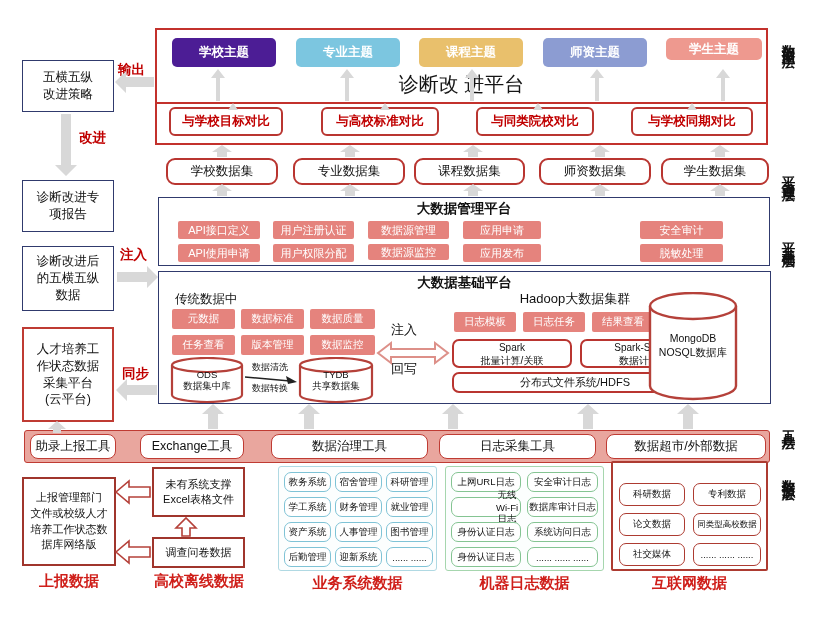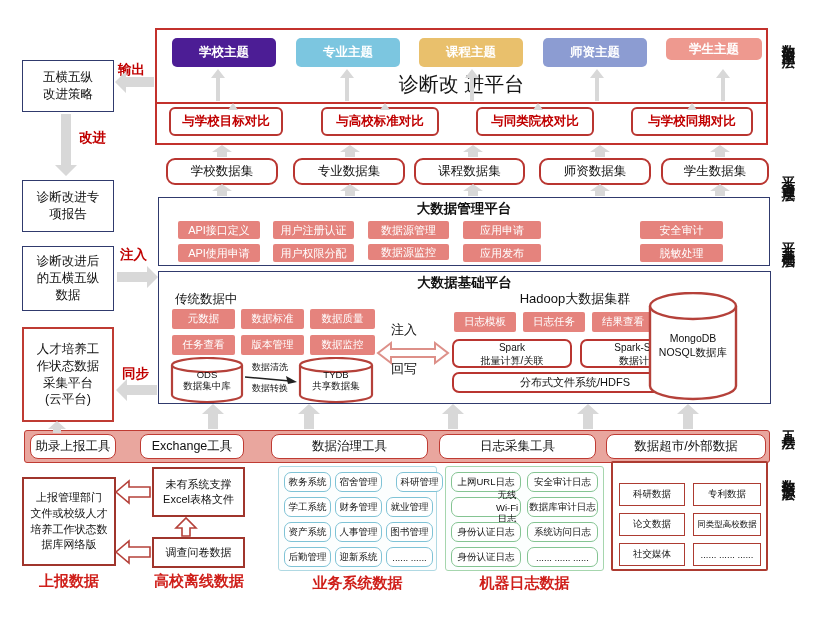--- a/index.html
+++ b/index.html
@@ -20,21 +20,21 @@
   .smallsalmon{font-size:10.5px;}
   .ptitle{font-weight:bold;font-size:13.5px;text-align:center;color:#111;}
   .sparkbox{border:2px solid #b93530;border-radius:7px;background:#fff;font-size:10px;line-height:1.3;}
   .toolbar{background:#e9a69e;border:1.5px solid #bf3b33;border-radius:3px;}
   .tool{background:#fff;border:1.6px solid #bf3b33;border-radius:8px;font-size:12.5px;}
   .bizwrap{background:#fcfefe;border:1.5px solid #b0d9e3;border-radius:3px;}
   .macwrap{background:#fcfefe;border:1.5px solid #a6d6ae;border-radius:3px;}
   .netwrap{background:#fff;border:2px solid #ad3b31;border-radius:2px;}
   .bizcell{background:#fff;border:1.2px solid #7fc3d6;border-radius:7px;font-size:9.5px;}
   .maccell{background:#fff;border:1.2px solid #84c492;border-radius:7px;font-size:9.5px;}
-  .netcell{background:#fff;border:1.6px solid #ad3b31;border-radius:0;font-size:9.5px;}
+  .netcell{background:#fff;border:1.6px solid #ad3b31;border-radius:7px;font-size:9.5px;}
   .redlabel{color:#cf1f1a;font-weight:bold;font-size:15px;text-align:center;}
   .flowlabel{color:#c00000;font-weight:bold;font-size:13.5px;}
   .sidelabel{writing-mode:vertical-rl;font-weight:bold;color:#111;letter-spacing:3px;font-size:13.5px;}
   .cyltext{font-size:9.5px;line-height:1.15;text-align:center;}
   svg.overlay{position:absolute;left:0;top:0;pointer-events:none;}
   .hline{border-top:2px solid #c3312c;height:0;}
 </style>
 </head>
 <body>
 
@@ -154,21 +154,21 @@
   <div class="abs redlabel" style="left:22px;top:572px;width:94px;">上报数据</div>
 
   <div class="abs brickbox flexc pre" style="left:152px;top:467px;width:93px;height:50px;font-size:11px;line-height:1.4;">未有系统支撑
 Excel表格文件</div>
   <div class="abs brickbox flexc" style="left:152px;top:537px;width:93px;height:31px;font-size:11px;">调查问卷数据</div>
   <div class="abs redlabel" style="left:139px;top:572px;width:120px;">高校离线数据</div>
 
   <div class="abs bizwrap" style="left:278px;top:466px;width:159px;height:105px;"></div>
   <div class="abs bizcell flexc" style="left:284px;top:472px;width:47px;height:20px;">教务系统</div>
   <div class="abs bizcell flexc" style="left:335px;top:472px;width:47px;height:20px;">宿舍管理</div>
-  <div class="abs bizcell flexc" style="left:396px;top:472px;width:47px;height:20px;">科研管理</div>
+  <div class="abs bizcell flexc" style="left:386px;top:472px;width:47px;height:20px;">科研管理</div>
   <div class="abs bizcell flexc" style="left:284px;top:497px;width:47px;height:20px;">学工系统</div>
   <div class="abs bizcell flexc" style="left:335px;top:497px;width:47px;height:20px;">财务管理</div>
   <div class="abs bizcell flexc" style="left:386px;top:497px;width:47px;height:20px;">就业管理</div>
   <div class="abs bizcell flexc" style="left:284px;top:522px;width:47px;height:20px;">资产系统</div>
   <div class="abs bizcell flexc" style="left:335px;top:522px;width:47px;height:20px;">人事管理</div>
   <div class="abs bizcell flexc" style="left:386px;top:522px;width:47px;height:20px;">图书管理</div>
   <div class="abs bizcell flexc" style="left:284px;top:547px;width:47px;height:20px;">后勤管理</div>
   <div class="abs bizcell flexc" style="left:335px;top:547px;width:47px;height:20px;">迎新系统</div>
   <div class="abs bizcell flexc" style="left:386px;top:547px;width:47px;height:20px;">...... ......</div>
   <div class="abs redlabel" style="left:278px;top:574px;width:159px;">业务系统数据</div>
@@ -184,20 +184,21 @@
   <div class="abs maccell flexc" style="left:527px;top:547px;width:71px;height:20px;">...... ...... ......</div>
   <div class="abs redlabel" style="left:445px;top:574px;width:159px;">机器日志数据</div>
 
   <div class="abs netwrap" style="left:611px;top:461px;width:157px;height:110px;"></div>
   <div class="abs netcell flexc" style="left:619px;top:483px;width:66px;height:23px;">科研数据</div>
   <div class="abs netcell flexc" style="left:693px;top:483px;width:68px;height:23px;">专利数据</div>
   <div class="abs netcell flexc" style="left:619px;top:513px;width:66px;height:23px;">论文数据</div>
   <div class="abs netcell flexc" style="left:693px;top:513px;width:68px;height:23px;font-size:8.5px;">同类型高校数据</div>
   <div class="abs netcell flexc" style="left:619px;top:543px;width:66px;height:23px;">社交媒体</div>
   <div class="abs netcell flexc" style="left:693px;top:543px;width:68px;height:23px;">...... ...... ......</div>
+  <div class="abs redlabel" style="left:611px;top:574px;width:157px;">互联网数据</div>
 
   <div class="abs sidelabel" style="left:779px;top:33px;">数据应用层</div>
   <div class="abs sidelabel" style="left:779px;top:166px;">平台管理层</div>
   <div class="abs sidelabel" style="left:779px;top:232px;">平台基础层</div>
   <div class="abs sidelabel" style="left:779px;top:420px;">工具层</div>
   <div class="abs sidelabel" style="left:779px;top:468px;">数据源层</div>
 
   <svg class="overlay" width="833" height="621" viewBox="0 0 833 621">
     <g fill="#d8d8d8">
 

